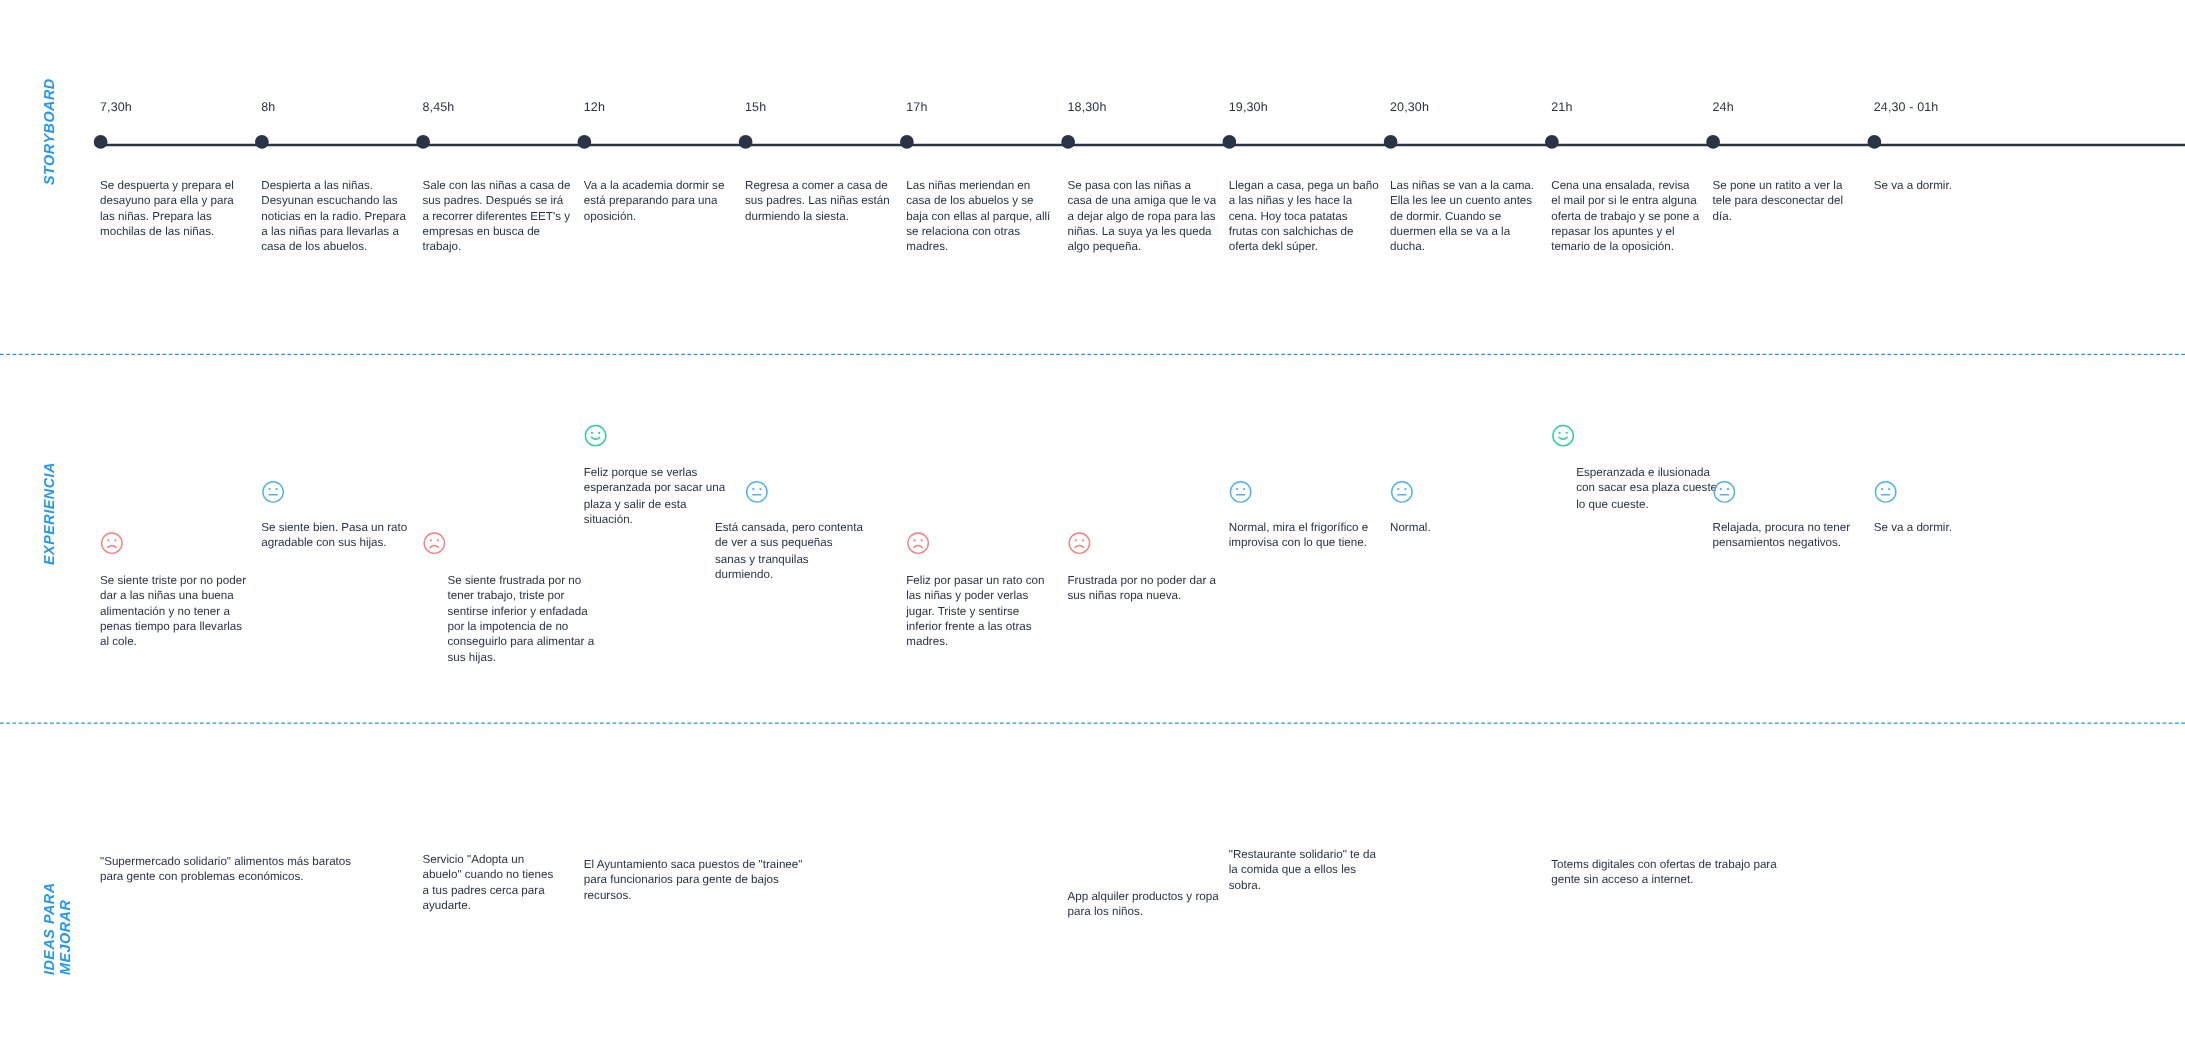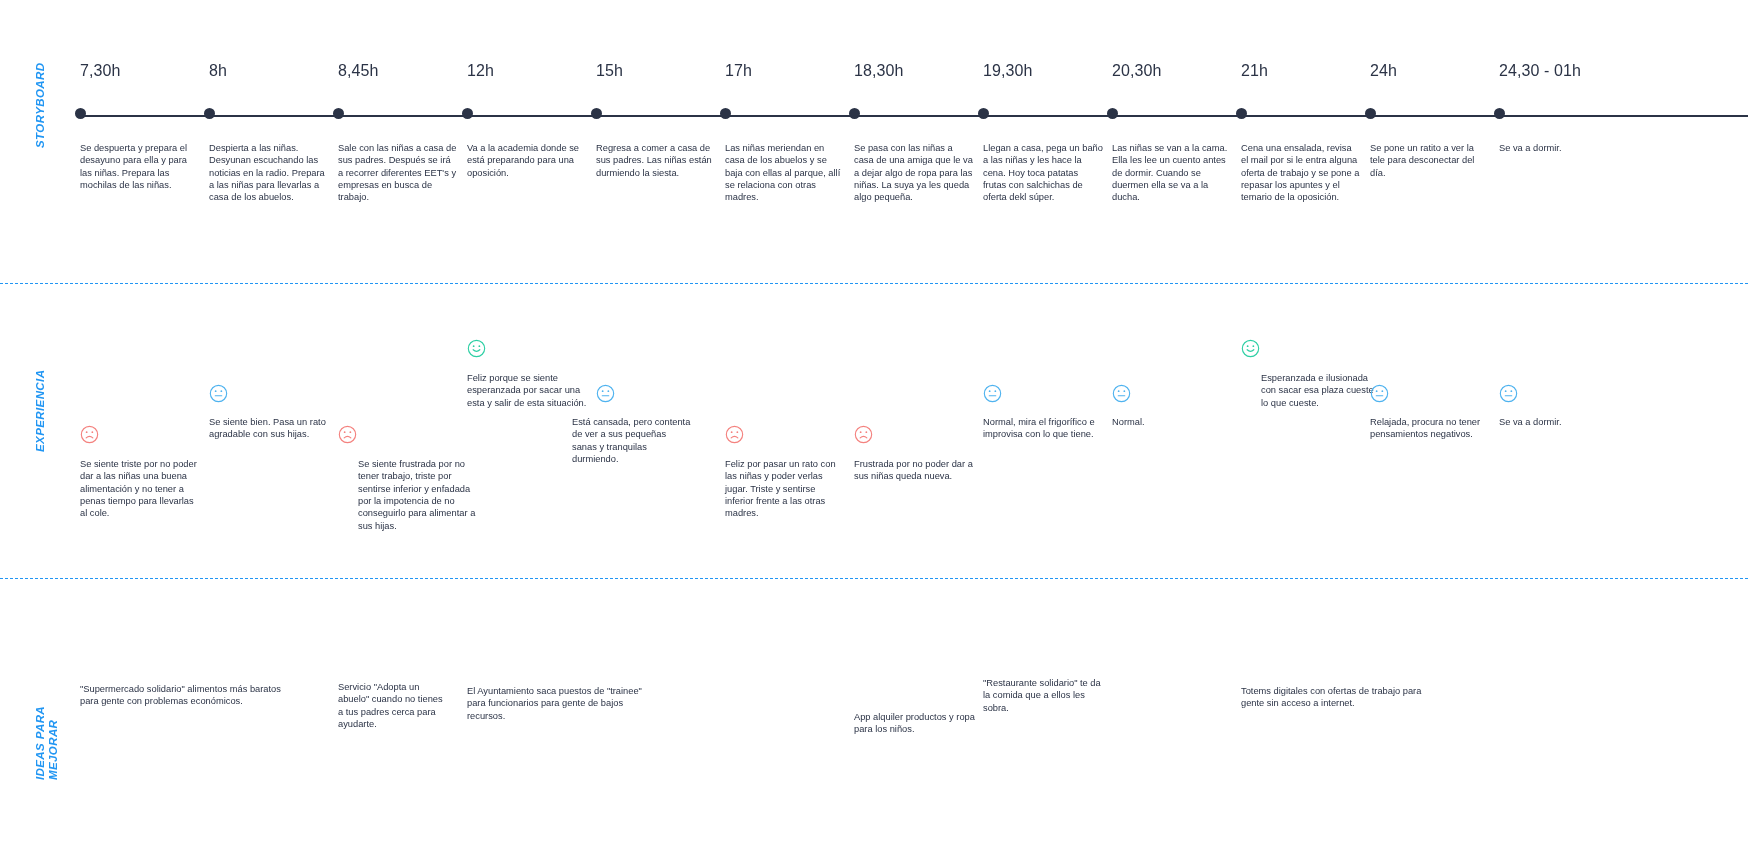--- a/index.html
+++ b/index.html
@@ -67,22 +67,22 @@
     left: -5.5px;
     top: 108px;
     width: 11px;
     height: 11px;
     border-radius: 50%;
     background: #2b3346;
   }
   .tl-time {
     position: absolute;
     left: 0;
-    top: 62px;
-    font-size: 16px;
+    top: 81px;
+    font-size: 10px;
     color: #2b3346;
     white-space: nowrap;
     letter-spacing: 0.1px;
   }
   .tl-desc {
     position: absolute;
     left: 0;
     top: 142px;
     width: 120px;
     font-size: 9.3px;
@@ -143,21 +143,21 @@
         <div class="tl-desc">Despierta a las niñas. Desyunan escuchando las noticias en la radio. Prepara a las niñas para llevarlas a casa de los abuelos.</div>
       </div>
       <div class="tl-stop" style="left: 338px;">
         <div class="tl-time">8,45h</div>
         <div class="tl-dot"></div>
         <div class="tl-desc">Sale con las niñas a casa de sus padres. Después se irá a recorrer diferentes EET's y empresas en busca de trabajo.</div>
       </div>
       <div class="tl-stop" style="left: 467px;">
         <div class="tl-time">12h</div>
         <div class="tl-dot"></div>
-        <div class="tl-desc">Va a la academia donde se está preparando para una oposición.</div>
+        <div class="tl-desc">Va a la academia dormir se está preparando para una oposición.</div>
       </div>
       <div class="tl-stop" style="left: 596px;">
         <div class="tl-time">15h</div>
         <div class="tl-dot"></div>
         <div class="tl-desc">Regresa a comer a casa de sus padres. Las niñas están durmiendo la siesta.</div>
       </div>
       <div class="tl-stop" style="left: 725px;">
         <div class="tl-time">17h</div>
         <div class="tl-dot"></div>
         <div class="tl-desc">Las niñas meriendan en casa de los abuelos y se baja con ellas al parque, allí se relaciona con otras madres.</div>
@@ -223,21 +223,21 @@
       </div>
       <div class="exp-col exp-text" style="left: 358px; top: 458px;">Se siente frustrada por no tener trabajo, triste por sentirse inferior y enfadada por la impotencia de no conseguirlo para alimentar a sus hijas.</div>
       <div class="exp-col" style="left: 467px; top: 339px;">
         <svg class="face" viewBox="0 0 20 20" xmlns="http://www.w3.org/2000/svg">
           <circle cx="10" cy="10" r="8.6" fill="none" stroke="#2ecfa4" stroke-width="1.2"></circle>
           <circle cx="7" cy="7.6" r="0.95" fill="#2ecfa4"></circle>
           <circle cx="13" cy="7.6" r="0.95" fill="#2ecfa4"></circle>
           <path d="M6.5 11.3 Q10 14.6 13.5 11.3" fill="none" stroke="#2ecfa4" stroke-width="1.25" stroke-linecap="round"></path>
         </svg>
       </div>
-      <div class="exp-col exp-text" style="left: 467px; top: 372px;">Feliz porque se siente esperanzada por sacar una esta y salir de esta situación.</div>
+      <div class="exp-col exp-text" style="left: 467px; top: 372px;">Feliz porque se verlas esperanzada por sacar una plaza y salir de esta situación.</div>
       <div class="exp-col" style="left: 596px; top: 384px;">
         <svg class="face" viewBox="0 0 20 20" xmlns="http://www.w3.org/2000/svg">
           <circle cx="10" cy="10" r="8.6" fill="none" stroke="#4fb3ef" stroke-width="1.2"></circle>
           <circle cx="7" cy="7.6" r="0.95" fill="#4fb3ef"></circle>
           <circle cx="13" cy="7.6" r="0.95" fill="#4fb3ef"></circle>
           <line x1="6.6" y1="12.4" x2="13.4" y2="12.4" stroke="#4fb3ef" stroke-width="1.25" stroke-linecap="round"></line>
         </svg>
       </div>
       <div class="exp-col exp-text" style="left: 572px; top: 416px;">Está cansada, pero contenta de ver a sus pequeñas sanas y tranquilas durmiendo.</div>
       <div class="exp-col" style="left: 725px; top: 425px;">
@@ -250,21 +250,21 @@
       </div>
       <div class="exp-col exp-text" style="left: 725px; top: 458px;">Feliz por pasar un rato con las niñas y poder verlas jugar. Triste y sentirse inferior frente a las otras madres.</div>
       <div class="exp-col" style="left: 854px; top: 425px;">
         <svg class="face" viewBox="0 0 20 20" xmlns="http://www.w3.org/2000/svg">
           <circle cx="10" cy="10" r="8.6" fill="none" stroke="#f4827f" stroke-width="1.2"></circle>
           <circle cx="7" cy="7.6" r="0.95" fill="#f4827f"></circle>
           <circle cx="13" cy="7.6" r="0.95" fill="#f4827f"></circle>
           <path d="M6.5 13.6 Q10 10.4 13.5 13.6" fill="none" stroke="#f4827f" stroke-width="1.25" stroke-linecap="round"></path>
         </svg>
       </div>
-      <div class="exp-col exp-text" style="left: 854px; top: 458px;">Frustrada por no poder dar a sus niñas queda nueva.</div>
+      <div class="exp-col exp-text" style="left: 854px; top: 458px;">Frustrada por no poder dar a sus niñas ropa nueva.</div>
       <div class="exp-col" style="left: 983px; top: 384px;">
         <svg class="face" viewBox="0 0 20 20" xmlns="http://www.w3.org/2000/svg">
           <circle cx="10" cy="10" r="8.6" fill="none" stroke="#4fb3ef" stroke-width="1.2"></circle>
           <circle cx="7" cy="7.6" r="0.95" fill="#4fb3ef"></circle>
           <circle cx="13" cy="7.6" r="0.95" fill="#4fb3ef"></circle>
           <line x1="6.6" y1="12.4" x2="13.4" y2="12.4" stroke="#4fb3ef" stroke-width="1.25" stroke-linecap="round"></line>
         </svg>
       </div>
       <div class="exp-col exp-text" style="left: 983px; top: 416px;">Normal, mira el frigorífico e improvisa con lo que tiene.</div>
       <div class="exp-col" style="left: 1112px; top: 384px;">

